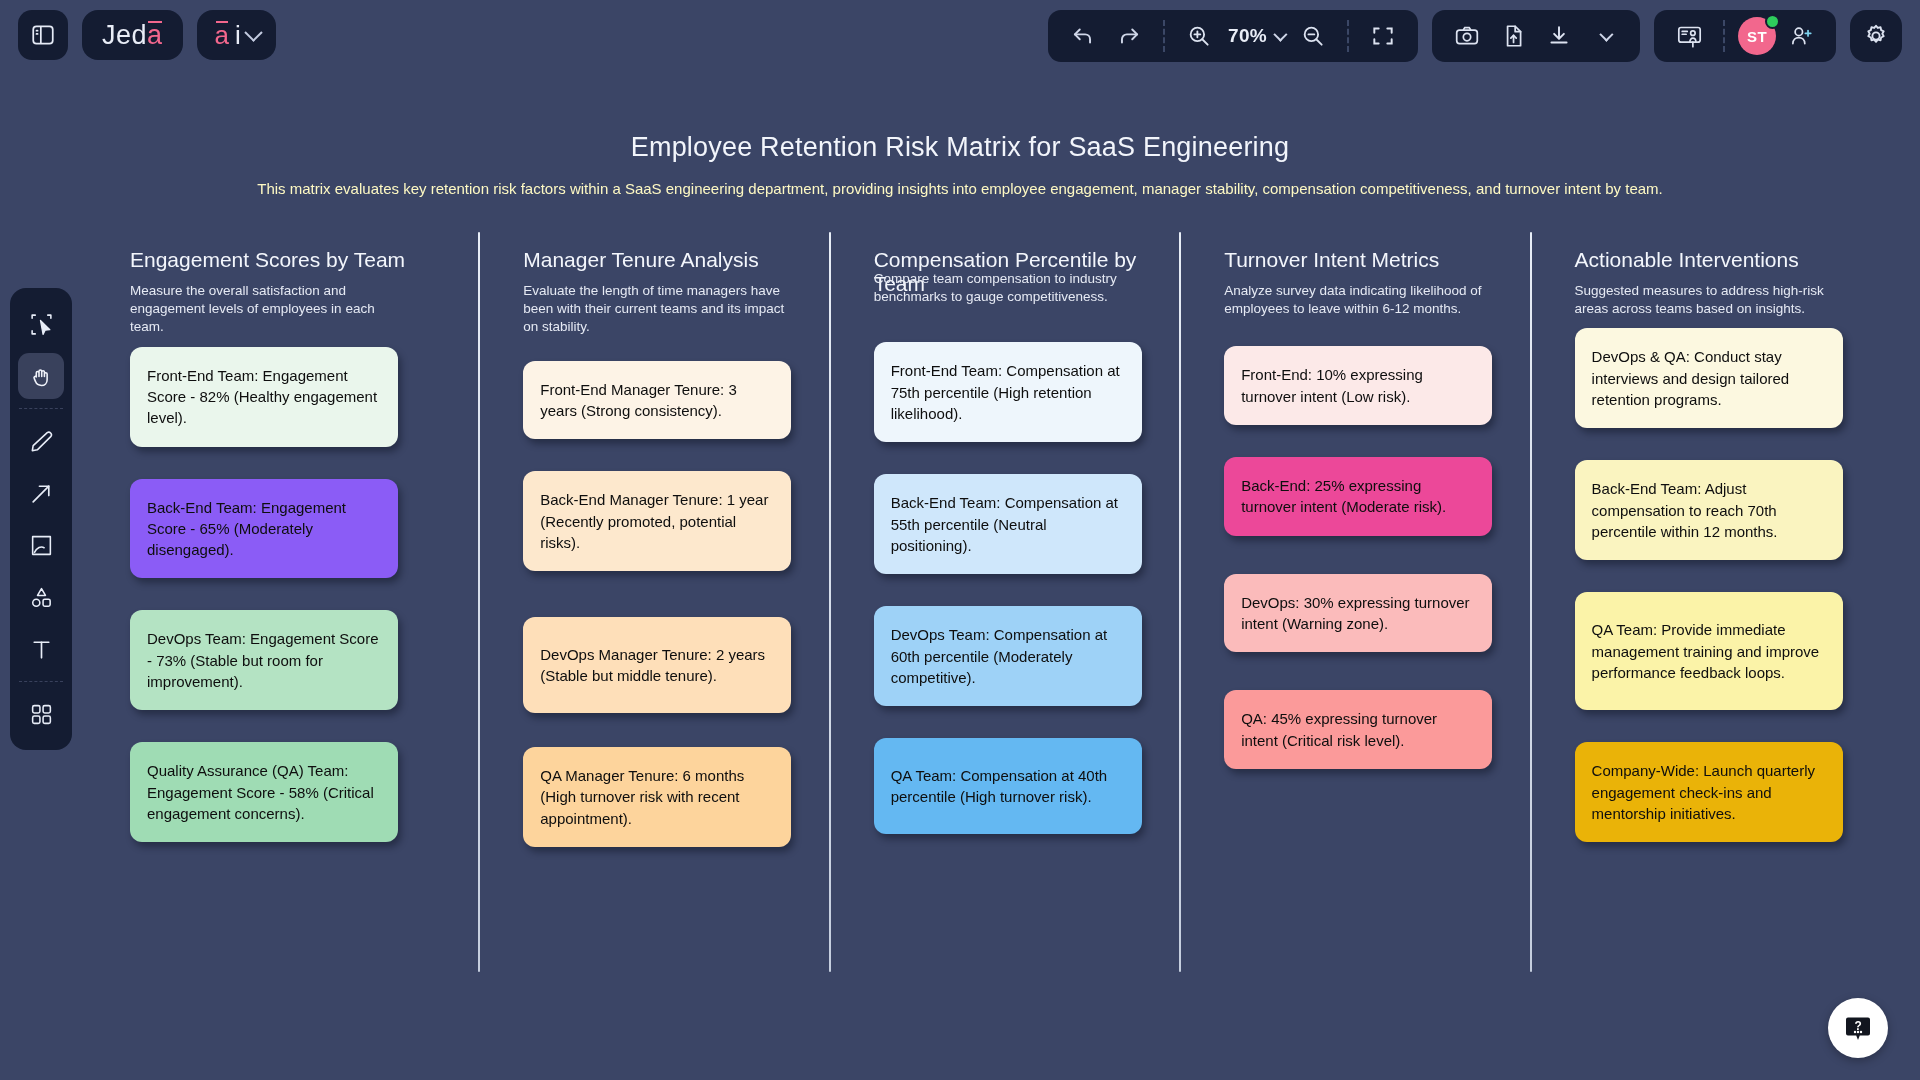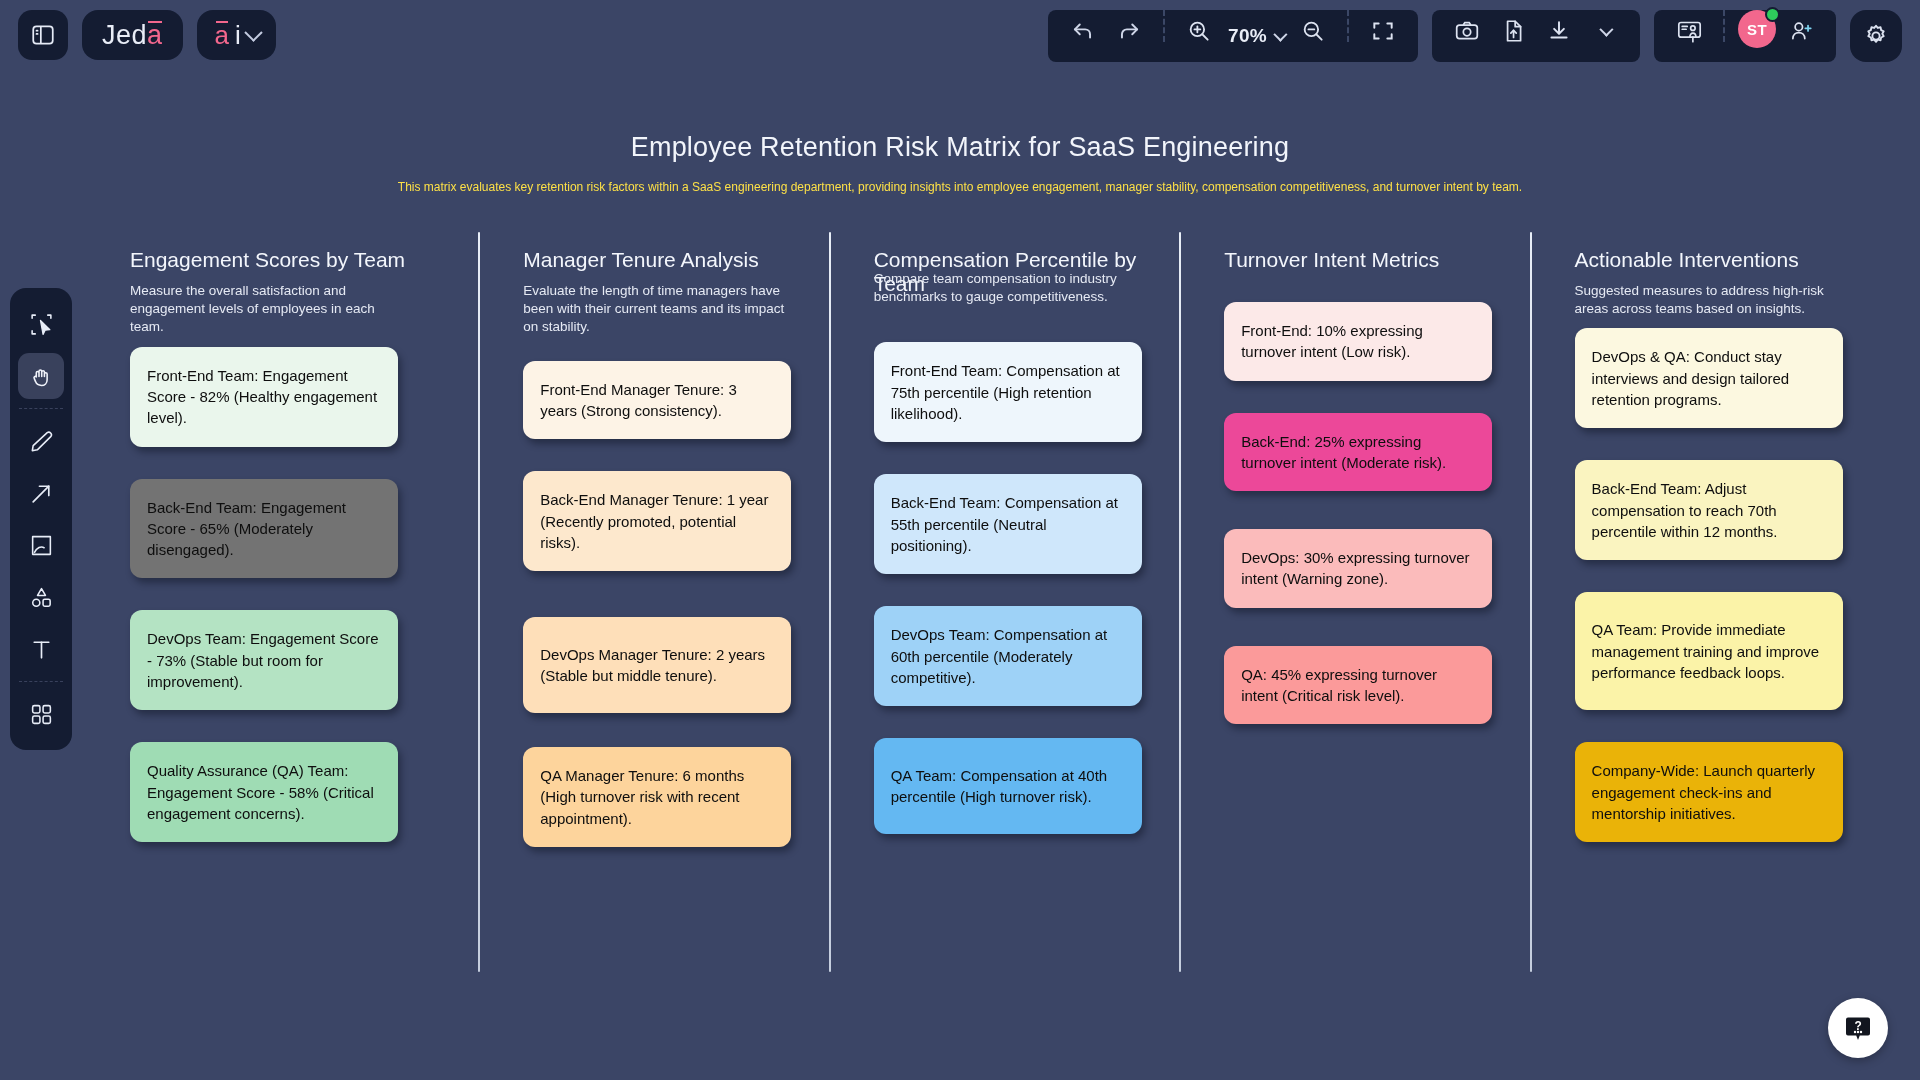--- a/index.html
+++ b/index.html
@@ -43,22 +43,22 @@
   .chev {
     width: 13px; height: 13px;
     border-right: 2.2px solid #c3cbe0; border-bottom: 2.2px solid #c3cbe0;
     transform: rotate(45deg) translate(-2px,-2px);
   }
   .tb-right {
     position: absolute; right: 18px; top: 10px;
     display: flex; align-items: center; gap: 14px;
   }
   .group {
-    background: #141c32; border-radius: 8px; height: 52px;
-    display: flex; padding: 0 14px; gap: 4px;
+    background: #141c32; border-radius: 13px; height: 52px;
+    display: flex; align-items: center; padding: 0 14px; gap: 4px;
   }
   .gbtn {
     width: 42px; height: 42px; border-radius: 10px;
     display: flex; align-items: center; justify-content: center;
   }
   .zoomlabel {
     color: #e9edf7; font-size: 19px; font-weight: 700; letter-spacing: .3px;
     display: flex; align-items: center; gap: 7px; padding: 0 4px;
   }
   .zchev {
@@ -94,21 +94,21 @@
   .tdash {
     width: 44px; border-top: 1.6px dashed #39415c; margin: 6px 0;
   }
   
   .title {
     position: absolute; top: 132px; left: 0; right: 0; text-align: center;
     color: #f2f5fb; font-size: 27px; font-weight: 400; letter-spacing: .2px;
   }
   .subtitle {
     position: absolute; top: 180px; left: 0; right: 0; text-align: center;
-    color: #fde047; font-size: 12px; font-weight: 400;
+    color: #fef9c3; font-size: 15px; font-weight: 400;
   }
   .columns {
     position: absolute; top: 248px; left: 130px; right: 40px;
     display: flex;
   }
   .col { width: 365px; position: relative; padding-right: 20px; }
   .col + .col { padding-left: 45px; }
   .col + .col::before {
     content: ""; position: absolute; left: 0; top: -16px;
     width: 2px; height: 740px;
@@ -388,21 +388,21 @@
 <div class="title">Employee Retention Risk Matrix for SaaS Engineering</div>
 <div class="subtitle">This matrix evaluates key retention risk factors within a SaaS engineering department, providing insights into employee engagement, manager stability, compensation competitiveness, and turnover intent by team.</div>
 
 <div class="columns">
 
   <div class="col">
     <div class="col-title">Engagement Scores by Team</div>
     <div class="col-desc">Measure the overall satisfaction and engagement levels of employees in each team.</div>
     <div class="cards">
       <div class="card c-h3" style="background:#eaf6ec">Front-End Team: Engagement Score - 82% (Healthy engagement level).</div>
-      <div class="card c-h3" style="background:#737373">Back-End Team: Engagement Score - 65% (Moderately disengaged).</div>
+      <div class="card c-h3" style="background:#8b5cf6">Back-End Team: Engagement Score - 65% (Moderately disengaged).</div>
       <div class="card c-h3" style="background:#b4e3c3">DevOps Team: Engagement Score - 73% (Stable but room for improvement).</div>
       <div class="card c-h3" style="background:#9fdcb4">Quality Assurance (QA) Team: Engagement Score - 58% (Critical engagement concerns).</div>
     </div>
   </div>
 
   <div class="col">
     <div class="col-title">Manager Tenure Analysis</div>
     <div class="col-desc">Evaluate the length of time managers have been with their current teams and its impact on stability.</div>
     <div class="cards" style="margin-top:24px">
       <div class="card c-h2" style="background:#fdf3e6">Front-End Manager Tenure: 3 years (Strong consistency).</div>
@@ -418,20 +418,21 @@
     <div class="cards" style="margin-top:36px">
       <div class="card c-h3" style="background:#eef6fc">Front-End Team: Compensation at 75th percentile (High retention likelihood).</div>
       <div class="card c-h3" style="background:#cfe7fb">Back-End Team: Compensation at 55th percentile (Neutral positioning).</div>
       <div class="card c-h3" style="background:#9ed2f7">DevOps Team: Compensation at 60th percentile (Moderately competitive).</div>
       <div class="card c-h3" style="background:#64b8f2">QA Team: Compensation at 40th percentile (High turnover risk).</div>
     </div>
   </div>
 
   <div class="col">
     <div class="col-title">Turnover Intent Metrics</div>
+    <div class="col-desc">Analyze survey data indicating likelihood of employees to leave within 6-12 months.</div>
     <div class="cards" style="margin-top:28px">
       <div class="card c-h2" style="background:#fce9e8;">Front-End: 10% expressing turnover intent (Low risk).</div>
       <div class="card c-h2" style="background:#ec4899;margin-bottom:38px">Back-End: 25% expressing turnover intent (Moderate risk).</div>
       <div class="card c-h2" style="background:#fbbbbb;margin-bottom:38px">DevOps: 30% expressing turnover intent (Warning zone).</div>
       <div class="card c-h2" style="background:#fb9a9a">QA: 45% expressing turnover intent (Critical risk level).</div>
     </div>
   </div>
 
   <div class="col">
     <div class="col-title">Actionable Interventions</div>

